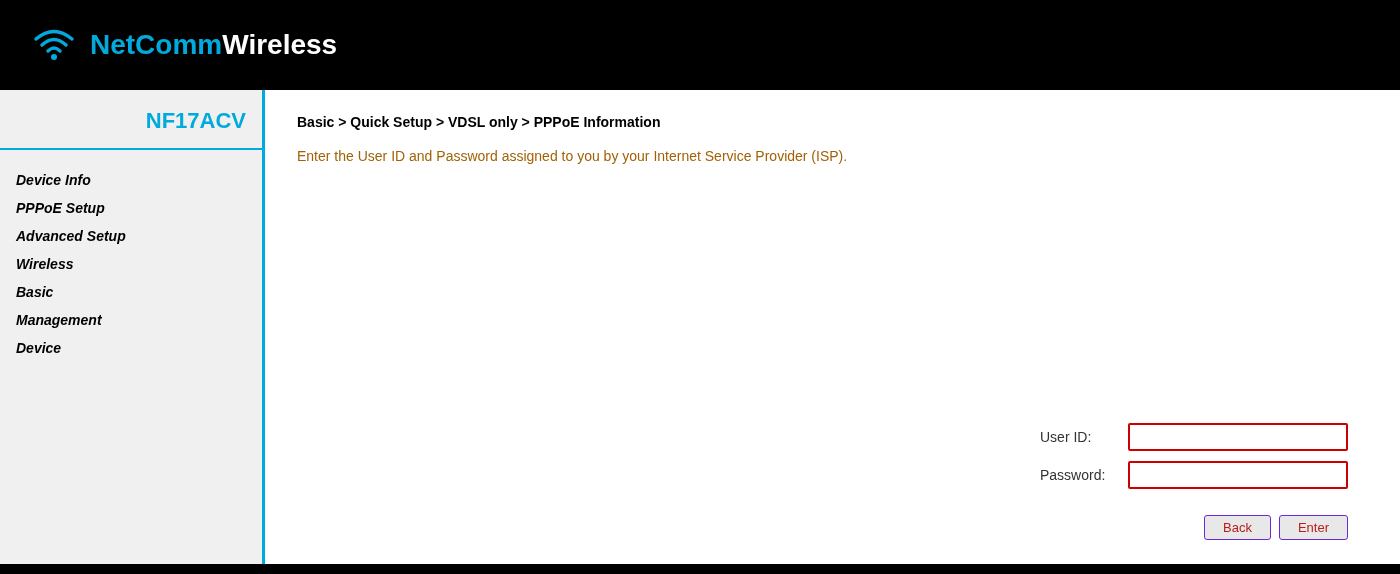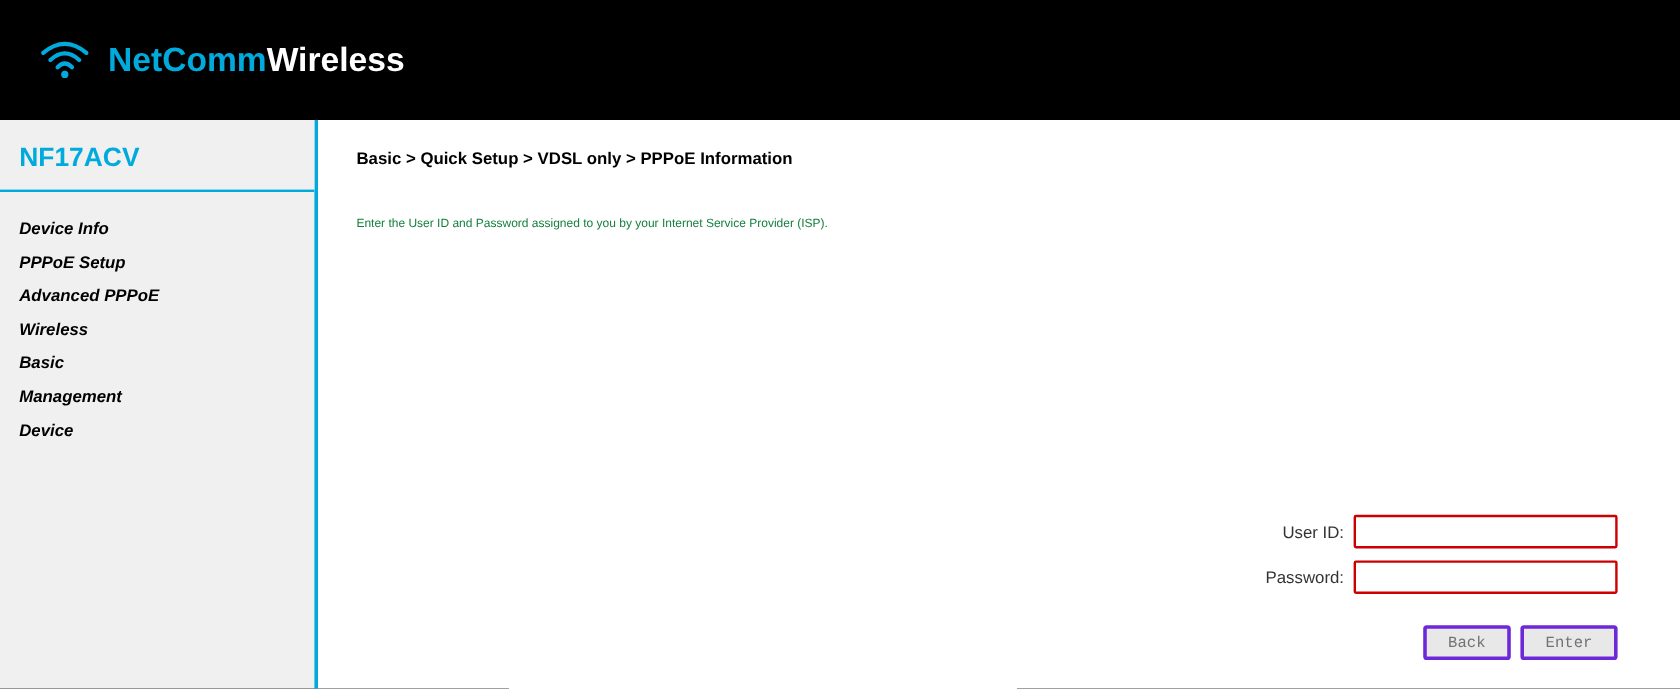--- a/index.html
+++ b/index.html
@@ -7,21 +7,21 @@
       width: 1400px;
       height: 574px;
       background: #000;
       font-family: Arial, sans-serif;
       overflow: hidden;
     }
 
     
     .header {
       background: #000;
-      height: 100px;
+      height: 90px;
       display: flex;
       align-items: center;
       padding: 0 30px;
     }
     .logo-container {
       display: flex;
       align-items: center;
       gap: 12px;
     }
     .logo-icon {
@@ -53,20 +53,21 @@
       padding-top: 0;
       flex-shrink: 0;
     }
     .sidebar-title {
       background: #f0f0f0;
       color: #00aadd;
       font-size: 22px;
       font-weight: bold;
       padding: 18px 16px 14px 16px;
       border-bottom: 2px solid #00aadd;
+      text-align: right;
     }
     .sidebar-nav {
       padding: 16px 0 0 0;
       font-style: italic;
     }
     .sidebar-item {
       padding: 6px 16px;
       font-size: 14px;
       font-weight: bold;
       color: #000;
@@ -79,45 +80,44 @@
       flex: 1;
       background: #fff;
       padding: 24px 32px;
       display: flex;
       flex-direction: column;
     }
     .breadcrumb {
       font-size: 14px;
       font-weight: bold;
       color: #000;
-      margin-bottom: 41px;
+      margin-bottom: 18px;
     }
     .description {
-      font-size: 10px;
-      color: #15803d;
+      font-size: 14px;
+      color: #a16207;
       margin-bottom: 30px;
     }
 
     
     .form-area {
       display: flex;
       flex-direction: column;
       align-items: flex-end;
       margin-top: auto;
       padding-right: 20px;
     }
     .form-row {
       display: flex;
       align-items: center;
       margin-bottom: 10px;
     }
     .form-label {
       font-size: 14px;
       color: #333;
-      text-align: right;
       margin-right: 8px;
       min-width: 80px;
     }
     .form-input {
       width: 220px;
       height: 28px;
       border: 2px solid #cc0000;
       outline: none;
       padding: 2px 6px;
       font-size: 13px;
@@ -125,26 +125,25 @@
     }
 
     .button-row {
       display: flex;
       gap: 8px;
       margin-top: 16px;
     }
     .btn {
       padding: 4px 18px;
       font-size: 13px;
-      border: 3px solid #6d28d9;
+      border: 1px solid #6d28d9;
       background: #e8e8e8;
       cursor: pointer;
       border-radius: 3px;
-      color: #737373;
-      font-family: Liberation Mono, monospace;
+      color: #b91c1c;
     }
   </style>
 </head>
 <body>
 
 <div class="header">
   <div class="logo-container">
     <svg class="logo-icon" viewBox="0 0 48 48" xmlns="http://www.w3.org/2000/svg">
 
       <g fill="none" stroke="#00aadd" stroke-width="3.5" stroke-linecap="round">
@@ -165,21 +164,21 @@
   </div>
 </div>
 
 <div class="main-layout">
 
   <div class="sidebar">
     <div class="sidebar-title">NF17ACV</div>
     <nav class="sidebar-nav">
       <a class="sidebar-item">Device Info</a>
       <a class="sidebar-item">PPPoE Setup</a>
-      <a class="sidebar-item">Advanced PPPoE</a>
+      <a class="sidebar-item">Advanced Setup</a>
       <a class="sidebar-item">Wireless</a>
       <a class="sidebar-item">Basic</a>
       <a class="sidebar-item">Management</a>
       <a class="sidebar-item">Device</a>
     </nav>
   </div>
 
   <div class="content">
     <div class="breadcrumb">Basic &gt; Quick Setup &gt; VDSL only &gt; PPPoE Information</div>
     <div class="description">Enter the User ID and Password assigned to you by your Internet Service Provider (ISP).</div>

